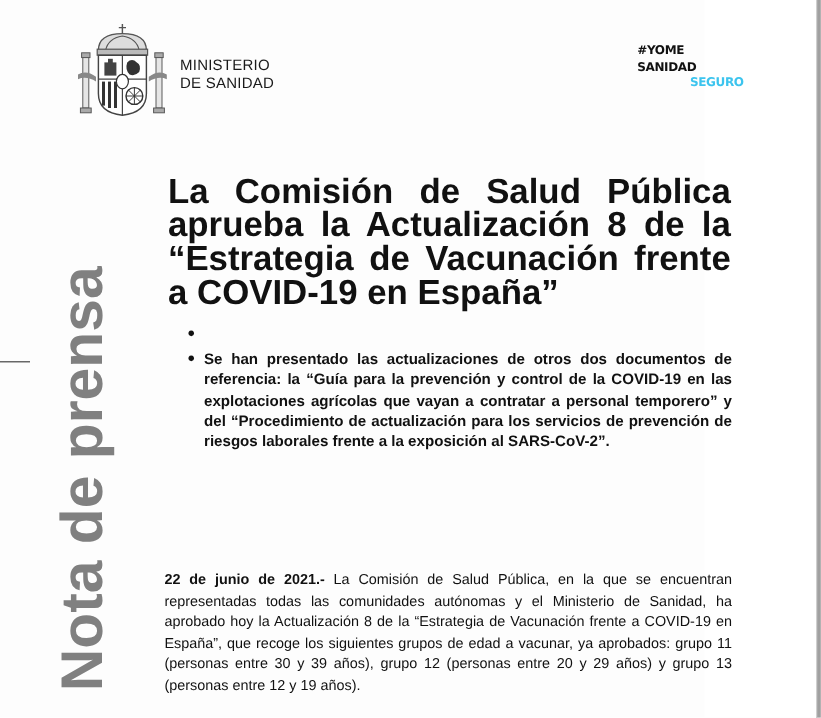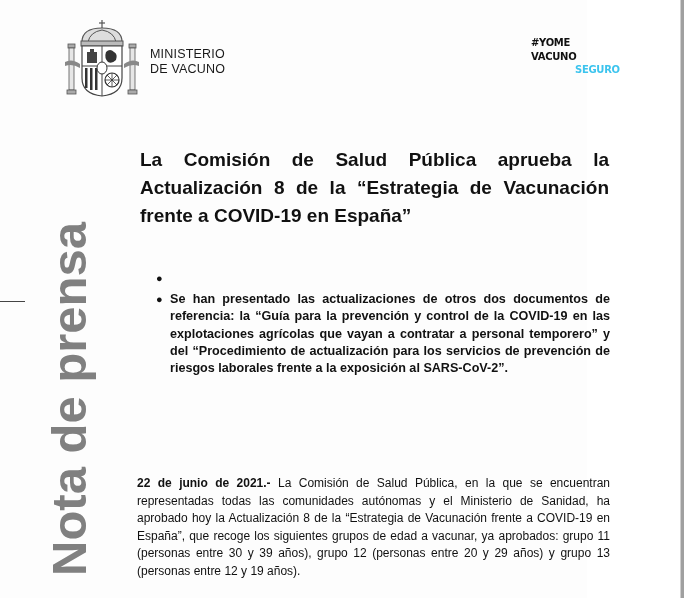--- a/index.html
+++ b/index.html
@@ -13,21 +13,21 @@
     .right-bar { position: absolute; right: 0; top: 0; width: 3px; height: 598px; background: #a0a0a0; border-left: 1px solid #cfcfcf; }
 
     .crest { position: absolute; left: 64px; top: 18px; width: 76px; height: 80px; }
     .ministry { position: absolute; left: 150px; top: 47px; font-size: 12.5px; line-height: 15px; letter-spacing: 0.2px; color: #1a1a1a; }
     .ministry div { white-space: nowrap; }
 
     .campaign { position: absolute; left: 531px; top: 36px; font-family: "DejaVu Sans", sans-serif; font-weight: bold; font-size: 10px; line-height: 13.5px; letter-spacing: -0.3px; }
     .campaign .l1, .campaign .l2 { color: #111; }
     .campaign .l3 { color: #3cc4ee; margin-left: 44px; }
 
-    .title { position: absolute; left: 140px; top: 146px; width: 469px; font-weight: bold; font-size: 19px; line-height: 28px; text-align: justify; color: #111; }
+    .title { position: absolute; left: 140px; top: 146px; width: 469px; font-weight: bold; font-size: 29px; line-height: 28px; text-align: justify; color: #111; }
 
     .side-line { position: absolute; left: 0; top: 301px; width: 25px; height: 1px; background: #444; }
     .side-label { position: absolute; left: 44px; top: 576px; transform-origin: 0 0; transform: rotate(-90deg); font-weight: bold; font-size: 49px; color: #808080; white-space: nowrap; line-height: 50px; letter-spacing: 0px; }
 
     .bullets { position: absolute; left: 156px; top: 270px; width: 454px; font-weight: bold; font-size: 12.6px; line-height: 17.3px; color: #111; }
     .bullet { position: relative; padding-left: 14px; text-align: justify; margin-bottom: 21px; }
     .bullet .dot { position: absolute; left: 0; top: 0; font-size: 11px; }
 
     .body-text { position: absolute; left: 137px; top: 475px; width: 473px; font-size: 12px; line-height: 17.6px; text-align: justify; color: #111; }
     .body-text .date { font-weight: bold; }
@@ -69,26 +69,26 @@
     <rect x="31" y="50" width="2.5" height="22" fill="#333"></rect>
 
     <circle cx="48" cy="62" r="7" fill="none" stroke="#333" stroke-width="1.2"></circle>
     <path d="M41 62 H55 M48 55 V69 M43 57 L53 67 M53 57 L43 67" stroke="#333" stroke-width="0.8"></path>
 
     <ellipse cx="38" cy="50" rx="5" ry="6" fill="#fff" stroke="#333" stroke-width="1"></ellipse>
   </svg>
 
   <div class="ministry">
     <div>MINISTERIO</div>
-    <div>DE VACUNO</div>
+    <div>DE SANIDAD</div>
   </div>
 
   <div class="campaign">
     <div class="l1">#YOME</div>
-    <div class="l2">VACUNO</div>
+    <div class="l2">SANIDAD</div>
     <div class="l3">SEGURO</div>
   </div>
 
   <div class="title">La Comisión de Salud Pública aprueba la Actualización 8 de la “Estrategia de Vacunación frente a COVID-19 en España”</div>
 
   <div class="side-line"></div>
   <div class="side-label">Nota de prensa</div>
 
   <div class="bullets">
     <div class="bullet">

